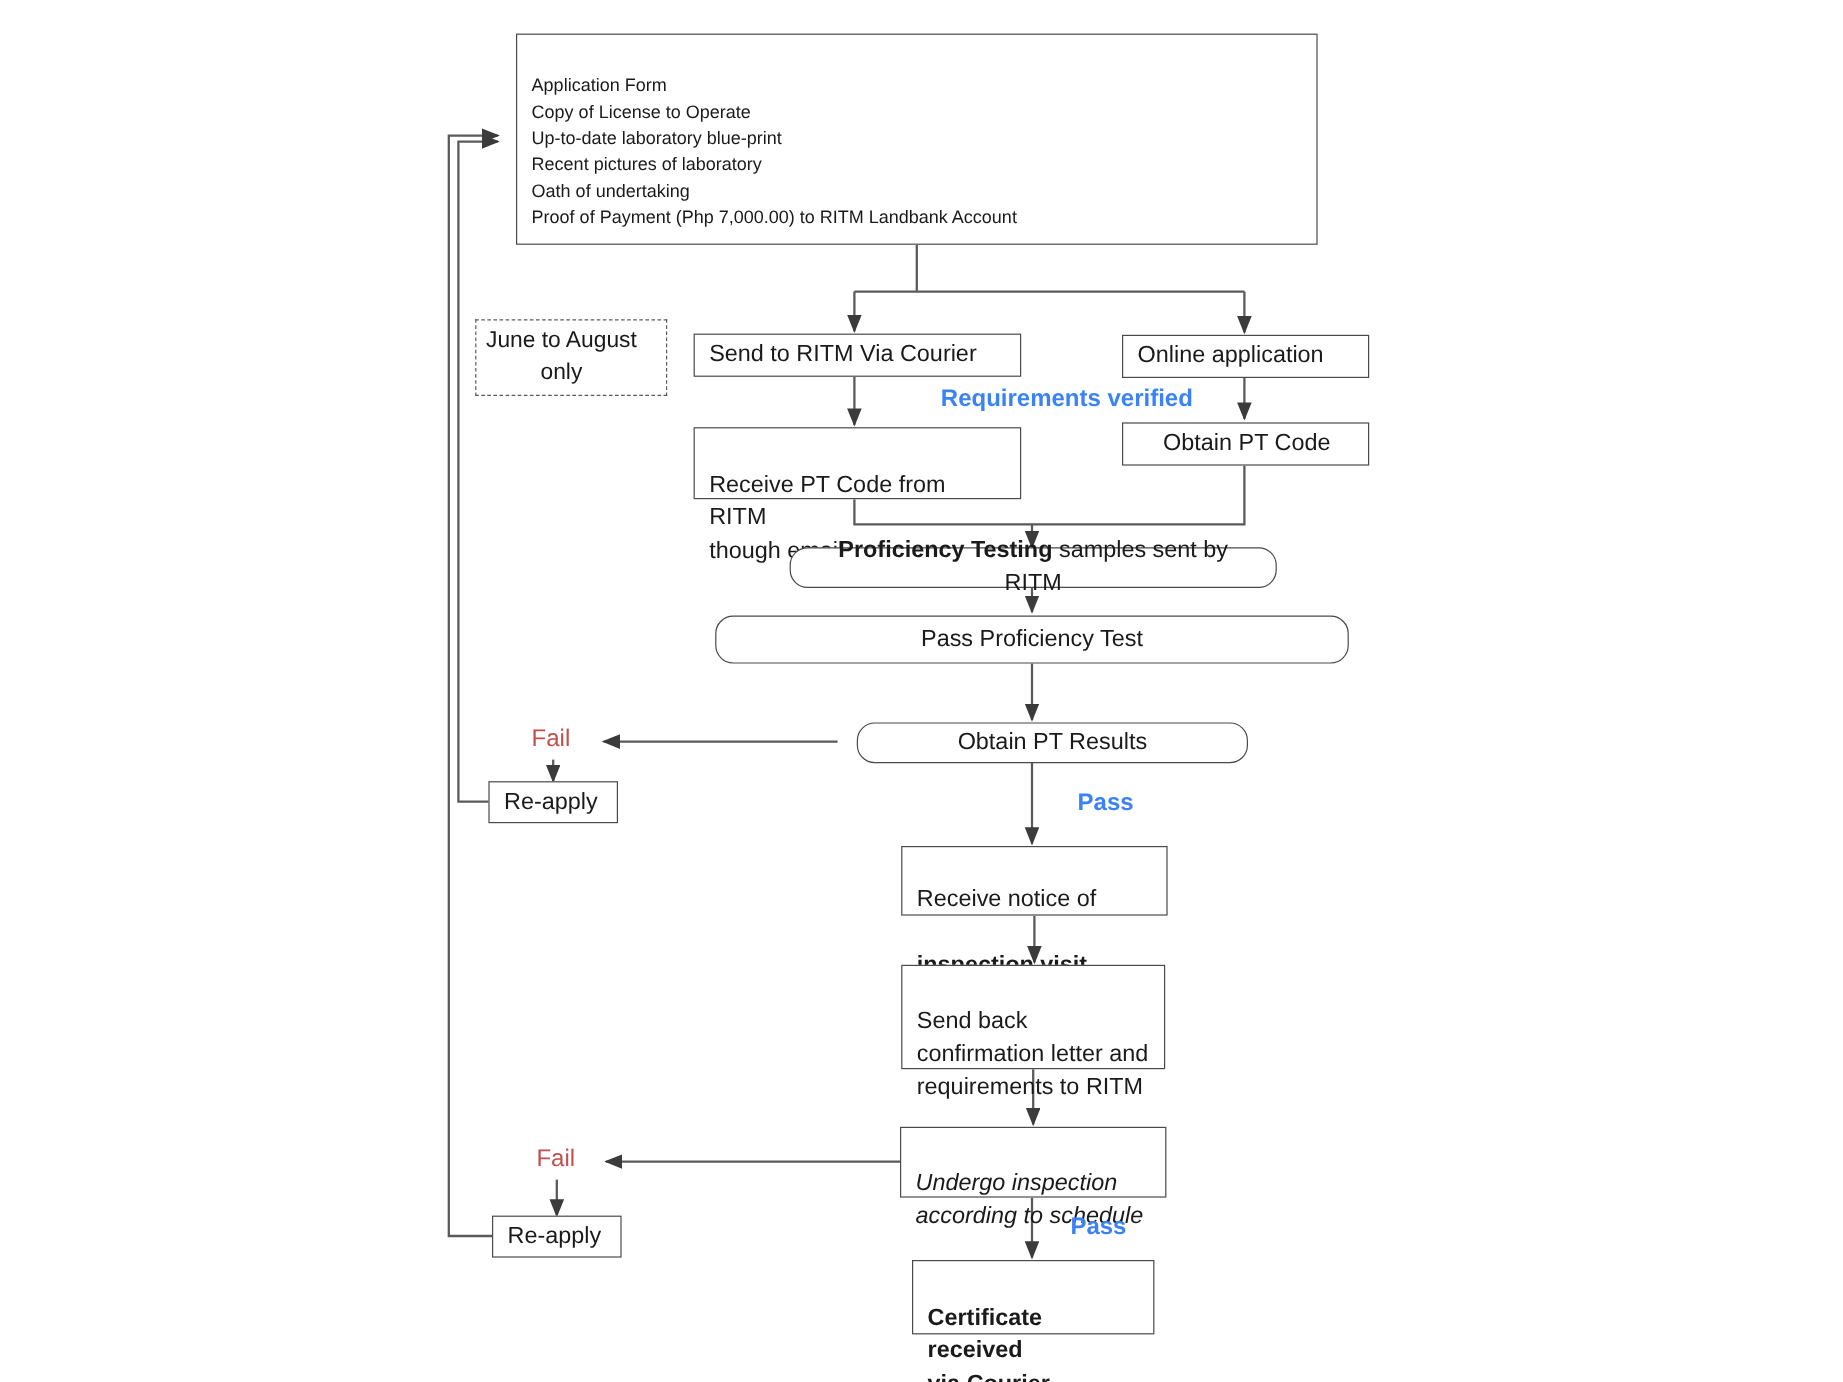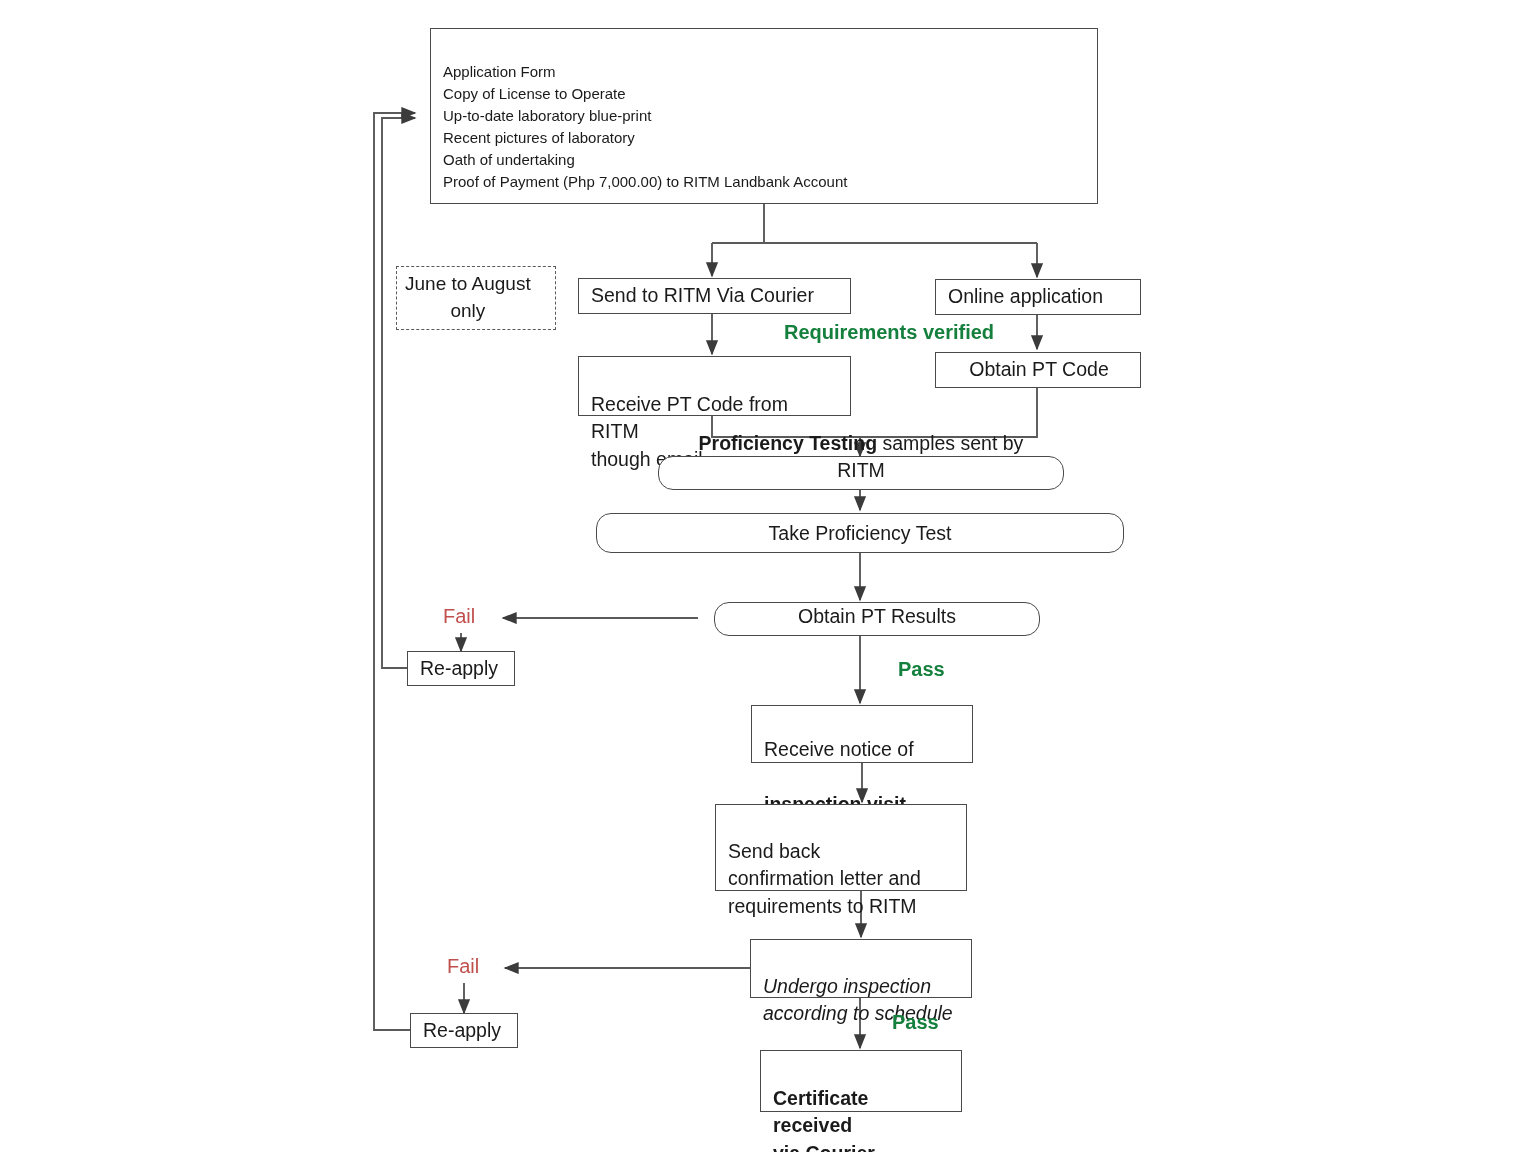--- a/index.html
+++ b/index.html
@@ -36,41 +36,41 @@
     line-height: 1.42;
     padding: 6px 10px 6px 12px;
     white-space: pre-line;
   }
   .node-box.dashed {
     border: 1.6px dashed #5a5a5a;
   }
   .node-box.center {
     text-align: center;
     display: flex;
-    align-items: flex-end;
+    align-items: center;
     justify-content: center;
     padding: 4px 20px;
     border-radius: 15px;
   }
   .node-box.vcenter {
     display: flex;
     align-items: center;
     justify-content: flex-start;
   }
   .multiline {
     white-space: pre-line;
   }
   .edge-label {
     position: absolute;
     font-size: 20px;
     font-weight: bold;
     white-space: nowrap;
   }
   .label-pass, .label-verified {
-    color: #15803d;
+    color: #3b82f6;
   }
   .label-fail {
     color: #C0504D;
     font-weight: normal;
     font-size: 20px;
   }
   .rich-line b {
     font-weight: bold;
   }
 </style>
@@ -160,37 +160,37 @@
 
   <div class="node-box vcenter" style="left:935px; top:352px; width:206px; height:36px;justify-content:center;">
     <span>Obtain PT Code</span>
   </div>
 
   <div class="node-box center" style="left:658px; top:456px; width:406px; height:34px;">
     <span class="rich-line"><b>Proficiency Testing</b><span> samples sent by RITM</span></span>
   </div>
 
   <div class="node-box center" style="left:596px; top:513px; width:528px; height:40px;">
-    <span>Take Proficiency Test</span>
+    <span>Pass Proficiency Test</span>
   </div>
 
   <div class="node-box center" style="left:698px; top:602px; width:326px; height:34px;margin-left:16px;">
     <span>Obtain PT Results</span>
   </div>
 
   <div class="node-box vcenter" style="left:407px; top:651px; width:108px; height:35px;">
     <span>Re-apply</span>
   </div>
 
   <div class="node-box" style="left:751px; top:705px; width:222px; height:58px; padding-top:2px;">
     <span>Receive notice of</span><br>
     <b>inspection visit</b>
   </div>
 
-  <div class="node-box" style="left:715px; top:804px; width:252px; height:87px; padding-top:5px;">
+  <div class="node-box" style="left:751px; top:804px; width:220px; height:87px; padding-top:5px;">
     <span class="multiline">Send back
 confirmation letter and
 requirements  to RITM</span>
   </div>
 
   <div class="node-box" style="left:750px; top:939px; width:222px; height:59px; padding-top:5px;font-style:italic;">
     <span class="multiline">Undergo inspection
 according to schedule</span>
   </div>
 

